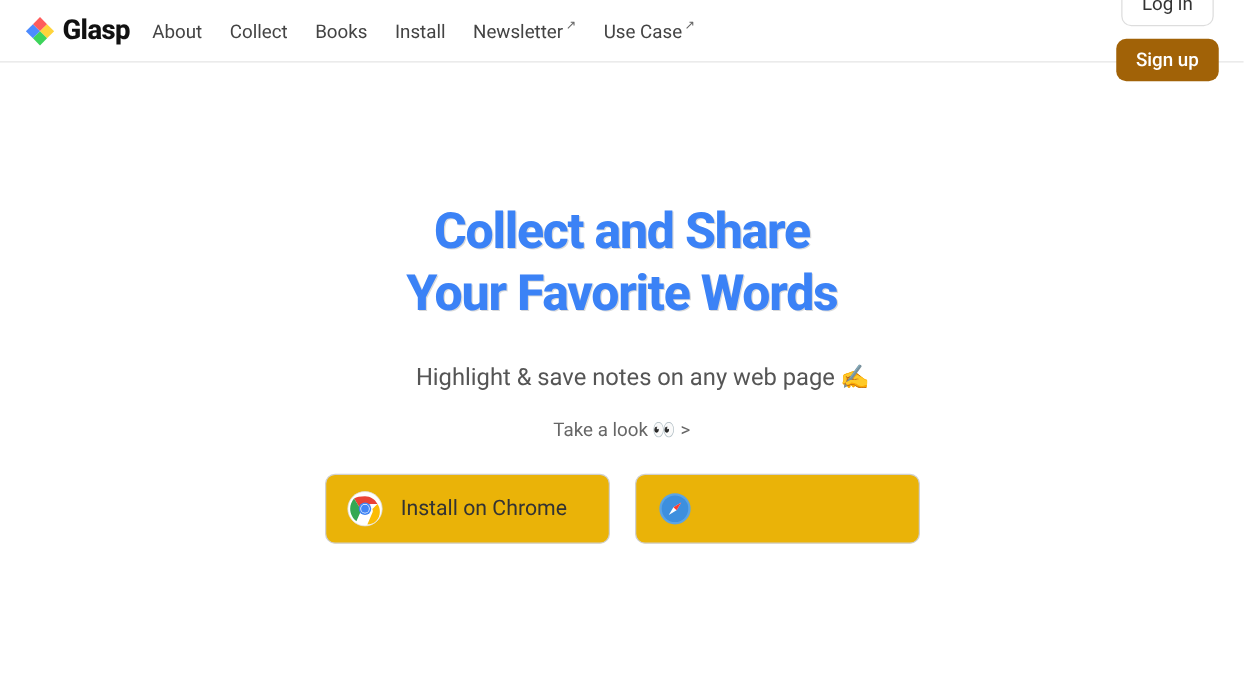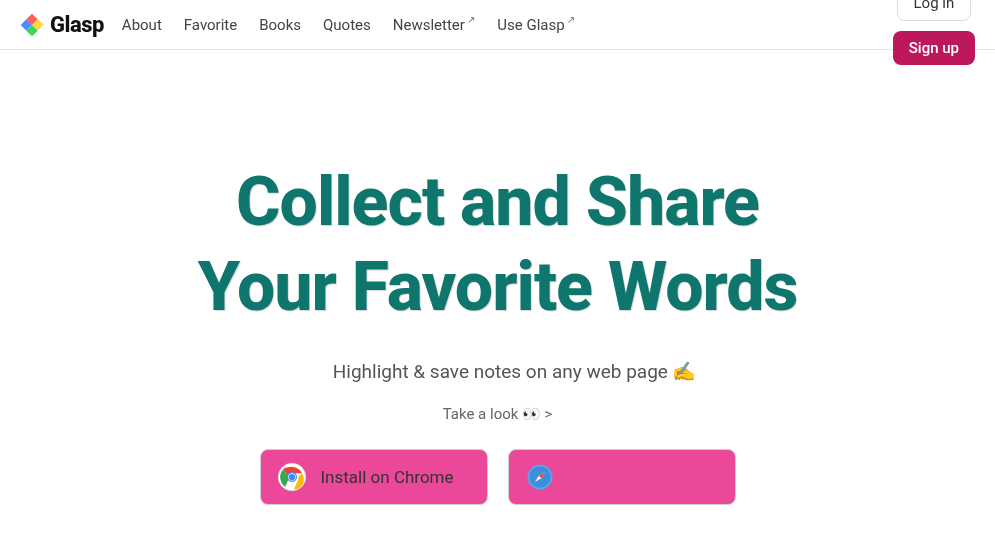--- a/index.html
+++ b/index.html
@@ -68,33 +68,33 @@
     cursor: pointer;
     border: none;
     font-family: inherit;
   }
   .btn-login {
     background: #fff;
     border: 1px solid #ddd;
     color: #333;
   }
   .btn-signup {
-    background: #be185d;
+    background: #a16207;
     color: #fff;
     font-weight: 500;
   }
   .hero {
     text-align: center;
     padding-top: 110px;
   }
   .hero h1 {
-    font-size: 68px;
+    font-size: 40px;
     font-weight: 800;
     line-height: 1.25;
-    color: #0f766e;
+    color: #3b82f6;
     letter-spacing: -1px;
     text-shadow: 1px 1px 0 rgba(0,0,0,0.15);
     white-space: pre-line;
   }
   .subhead {
     margin-top: 30px;
     font-size: 19px;
     color: #555;
     padding-left: 34px;
   }
@@ -110,21 +110,21 @@
     justify-content: center;
     gap: 20px;
   }
   .install-btn {
     display: flex;
     align-items: center;
     gap: 14px;
     border: 1px solid #d0d0d0;
     border-radius: 8px;
     padding: 12px 28px 12px 16px;
-    background: #ec4899;
+    background: #eab308;
     cursor: pointer;
     font-size: 17px;
     color: #333;
     font-family: inherit;
     min-width: 228px;
   }
   .icon-circle {
     width: 30px;
     height: 30px;
     flex-shrink: 0;
@@ -145,34 +145,34 @@
         </g>
       </svg>
     </span>
     <span class="brand">Glasp</span>
   </div>
   <nav class="nav">
     <a>
         <span>About</span>
       </a>
     <a>
-        <span>Favorite</span>
+        <span>Collect</span>
       </a>
     <a>
         <span>Books</span>
       </a>
     <a>
-        <span>Quotes</span>
+        <span>Install</span>
       </a>
     <a>
         <span>Newsletter</span>
         <span class="ext">↗</span>
       </a>
     <a>
-        <span>Use Glasp</span>
+        <span>Use Case</span>
         <span class="ext">↗</span>
       </a>
   </nav>
   <div class="auth">
     <button class="btn btn-login">Log in</button>
     <button class="btn btn-signup">Sign up</button>
   </div>
 </header>
 
 <main class="hero">

